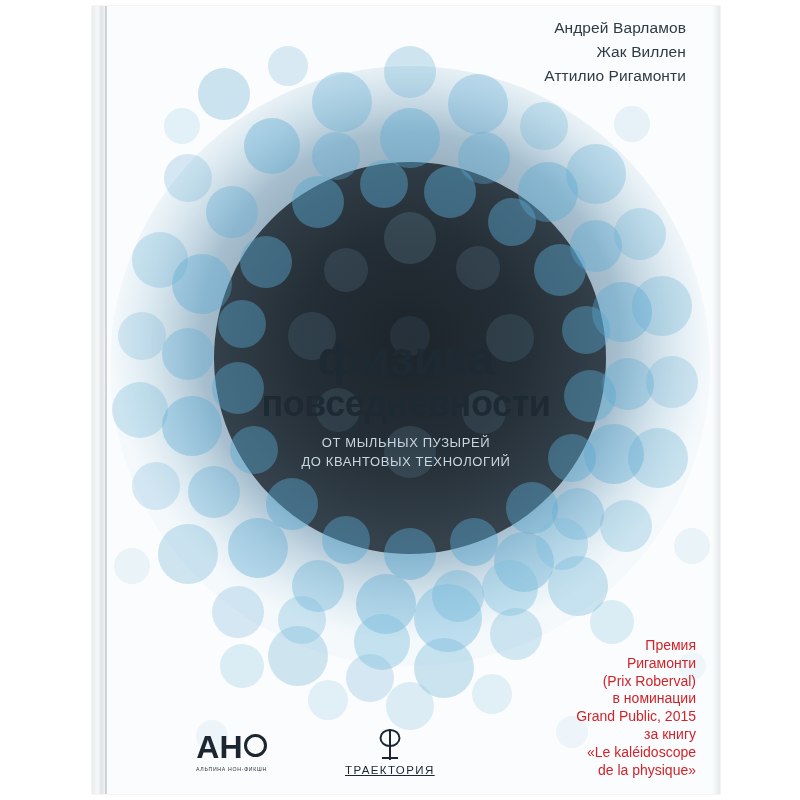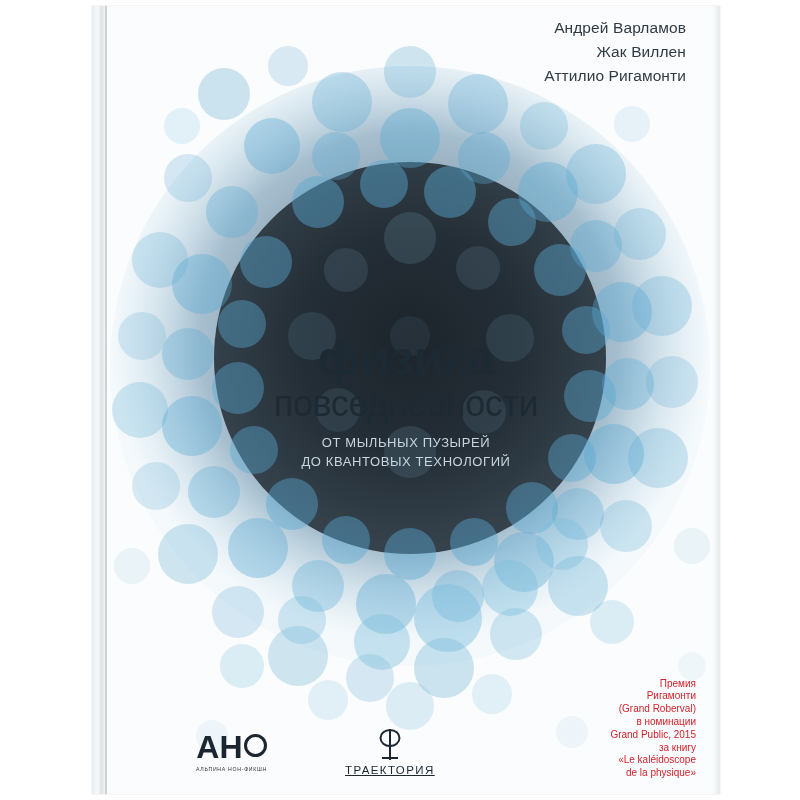--- a/index.html
+++ b/index.html
@@ -92,21 +92,21 @@
   .title-main {
     font-size: 49px;
     font-weight: bold;
     color: #1e2a33;
     letter-spacing: -0.5px;
     line-height: 0.98;
     margin: 0;
   }
   .title-sub {
     font-size: 36px;
-    font-weight: normal;
+    font-weight: bold;
     color: #1e2a33;
     letter-spacing: -0.4px;
     line-height: 1.0;
     margin: 4px 0 0 0;
   }
   .title-tagline {
     margin-top: 12px;
     font-size: 13px;
     color: #c9d6de;
     line-height: 1.45;
@@ -115,21 +115,21 @@
   }
 
   
   .award {
     position: absolute;
     right: 24px;
     bottom: 14px;
     width: 190px;
     text-align: right;
     color: #d2232a;
-    font-size: 10px;
+    font-size: 14px;
     line-height: 1.28;
   }
 
   
   .logo-alpina {
     position: absolute;
     left: 104px;
     bottom: 22px;
     text-align: center;
     color: #1b2630;
@@ -327,21 +327,21 @@
       <div class="title-sub">повседневности</div>
       <div class="title-tagline">
         <div>от мыльных пузырей</div>
         <div>до квантовых технологий</div>
       </div>
     </div>
 
     <div class="award">
       <div>Премия</div>
       <div>Ригамонти</div>
-      <div>(Grand Roberval)</div>
+      <div>(Prix Roberval)</div>
       <div>в номинации</div>
       <div>Grand Public, 2015</div>
       <div>за книгу</div>
       <div>«Le kaléidoscope</div>
       <div>de la physique»</div>
     </div>
 
     <div class="logo-alpina">
       <div class="mark">
         <span>АН</span><span class="circle"></span>

